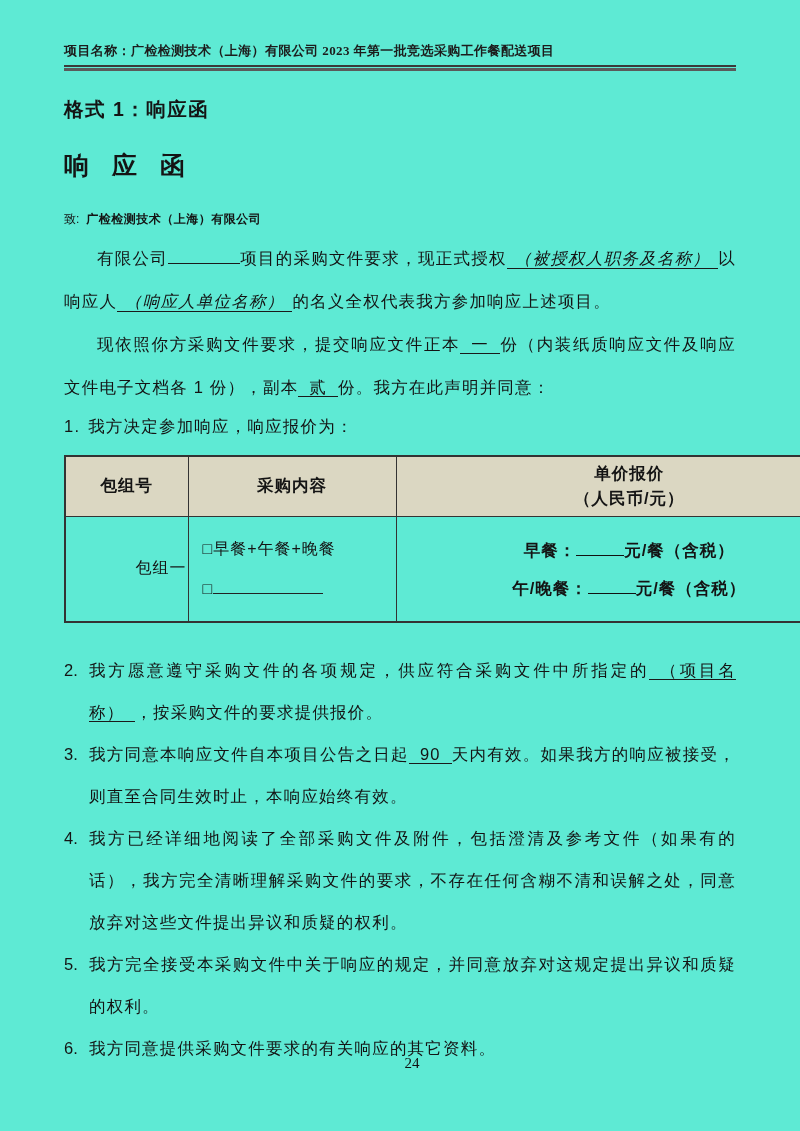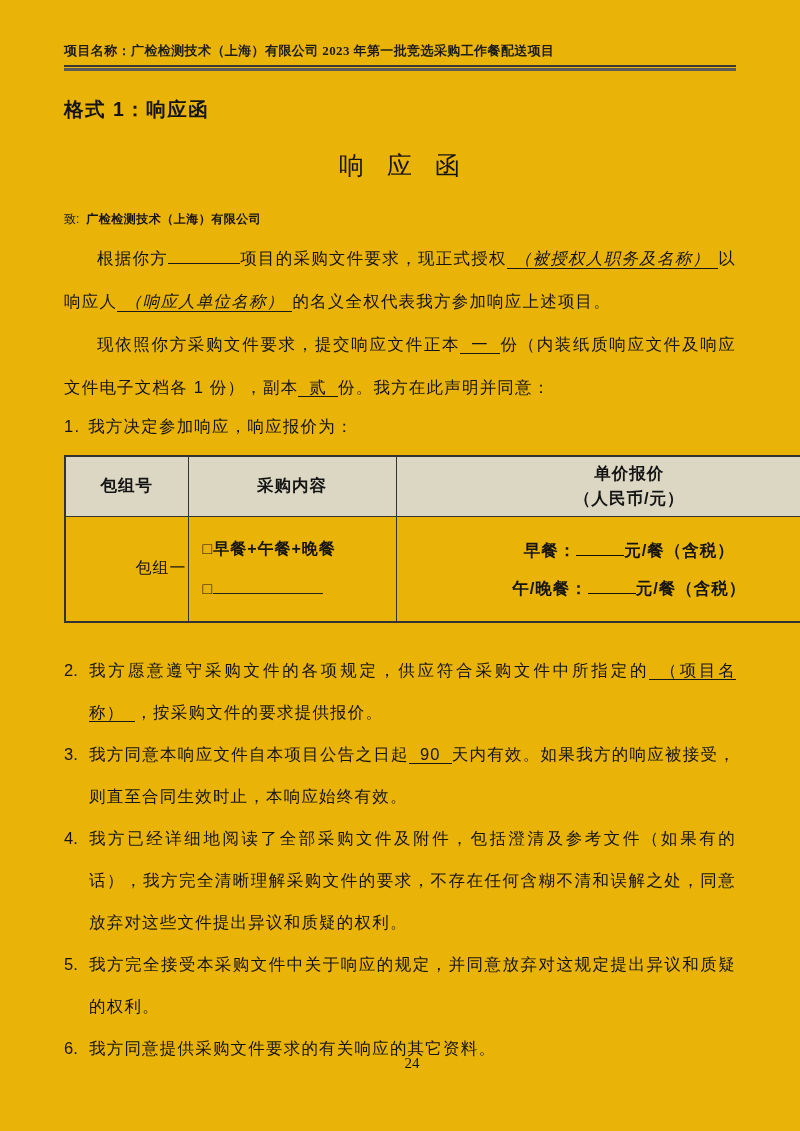--- a/index.html
+++ b/index.html
@@ -1,35 +1,35 @@
 <!DOCTYPE html>
 <html style="--th-bg: #dbd7c2;"><head>
 <meta charset="utf-8">
 <style>
   html,body { margin:0; padding:0; background:#ffffff; }
   .page {
     width:800px; height:1131px; position:relative; overflow:hidden;
-    background:#eab308; color:#141414;
+    background:#5eead4; color:#141414;
     font-family:"Liberation Sans", sans-serif;
   }
   .margins { padding:0 64px; }
 
   
   .doc-header {
     padding-top:42px;
     font-family:"Liberation Serif", serif;
     font-size:13px; font-weight:600; letter-spacing:0.4px; color:#1c1c1c;
   }
   .double-rule { margin-top:5px; }
   .dr-a { height:1.5px; background:#3a3a3a; }
   .dr-b { height:2.5px; background:#5a5a5a; margin-top:1.5px; }
 
   .fmt-heading { margin-top:25px; font-size:19.5px; font-weight:700; letter-spacing:1.5px; }
 
-  .doc-title { margin-top:26px; text-align:center; font-size:25px; font-weight:400; word-spacing:14px; letter-spacing:1px; }
+  .doc-title { margin-top:26px; text-align:left; font-size:25px; font-weight:700; word-spacing:14px; letter-spacing:1px; }
 
   .salutation { margin-top:29px; font-size:12px; }
   .salutation .label { font-weight:400; }
   .salutation .company { font-weight:700; margin-left:7px; letter-spacing:0.5px; }
 
   .para {
     margin:0; font-size:16.5px; line-height:43px;
     text-align:justify; letter-spacing:1.2px; text-indent:33px;
   }
   .para.first { margin-top:9px; }
@@ -55,21 +55,21 @@
   }
   .quote-table th, .quote-table td { border:1.3px solid #333333; }
   .quote-table th {
     background:var(--th-bg, #dbd7c2); height:57px;
     font-size:16.5px; font-weight:700; text-align:center; letter-spacing:1px;
   }
   .quote-table .hdr-l2 { font-weight:700; line-height:25px; }
   .quote-table td { height:92px; font-size:16px; }
   td.c1 { text-align:right; letter-spacing:1px; }
   td.c2 { padding:6px 12px 6px 14px; vertical-align:middle; }
-  td.c2 .opt { line-height:40px; letter-spacing:1px;font-weight:bold; }
+  td.c2 .opt { line-height:40px; letter-spacing:1px; }
   .blank-line { display:inline-block; width:110px; height:14px; border-bottom:1.2px solid #222; vertical-align:baseline; }
   td.c3 { text-align:center; font-weight:700; font-size:16.5px; line-height:38px; letter-spacing:1px; vertical-align:middle; }
   .price-blank { display:inline-block; width:48px; height:14px; border-bottom:1.4px solid #111; vertical-align:baseline; }
 
   
   .list { margin-top:26px; font-size:16.5px; line-height:42px; letter-spacing:1.2px; text-align:justify; }
   .list-item { position:relative; padding-left:25px; }
   .list-item .num { position:absolute; left:0; top:0; letter-spacing:0; }
 
   .page-num {
@@ -90,21 +90,21 @@
     </div>
 
     <div class="fmt-heading">格式 1：响应函</div>
 
     <div class="doc-title">响 应 函</div>
 
     <div class="salutation">
       <span class="label">致:</span><span class="company">广检检测技术（上海）有限公司</span>
     </div>
 
-    <p class="para first"><span>根据你方</span><span class="fill-blank"></span><span>项目的采购文件要求，现正式授权</span><span class="fill-italic">（被授权人职务及名称）</span><span>以响应人</span><span class="fill-italic">（响应人单位名称）</span><span>的名义全权代表我方参加响应上述项目。</span></p>
+    <p class="para first"><span>有限公司</span><span class="fill-blank"></span><span>项目的采购文件要求，现正式授权</span><span class="fill-italic">（被授权人职务及名称）</span><span>以响应人</span><span class="fill-italic">（响应人单位名称）</span><span>的名义全权代表我方参加响应上述项目。</span></p>
 
     <p class="para"><span>现依照你方采购文件要求，提交响应文件正本</span><span class="fill-word">一</span><span>份（内装纸质响应文件及响应文件电子文档各 1 份），副本</span><span class="fill-word">贰</span><span>份。我方在此声明并同意：</span></p>
 
     <div class="item1"><span class="num">1.</span><span>我方决定参加响应，响应报价为：</span></div>
 
     <table class="quote-table">
       <colgroup>
           <col style="width:123px">
           <col style="width:208px">
           <col>

